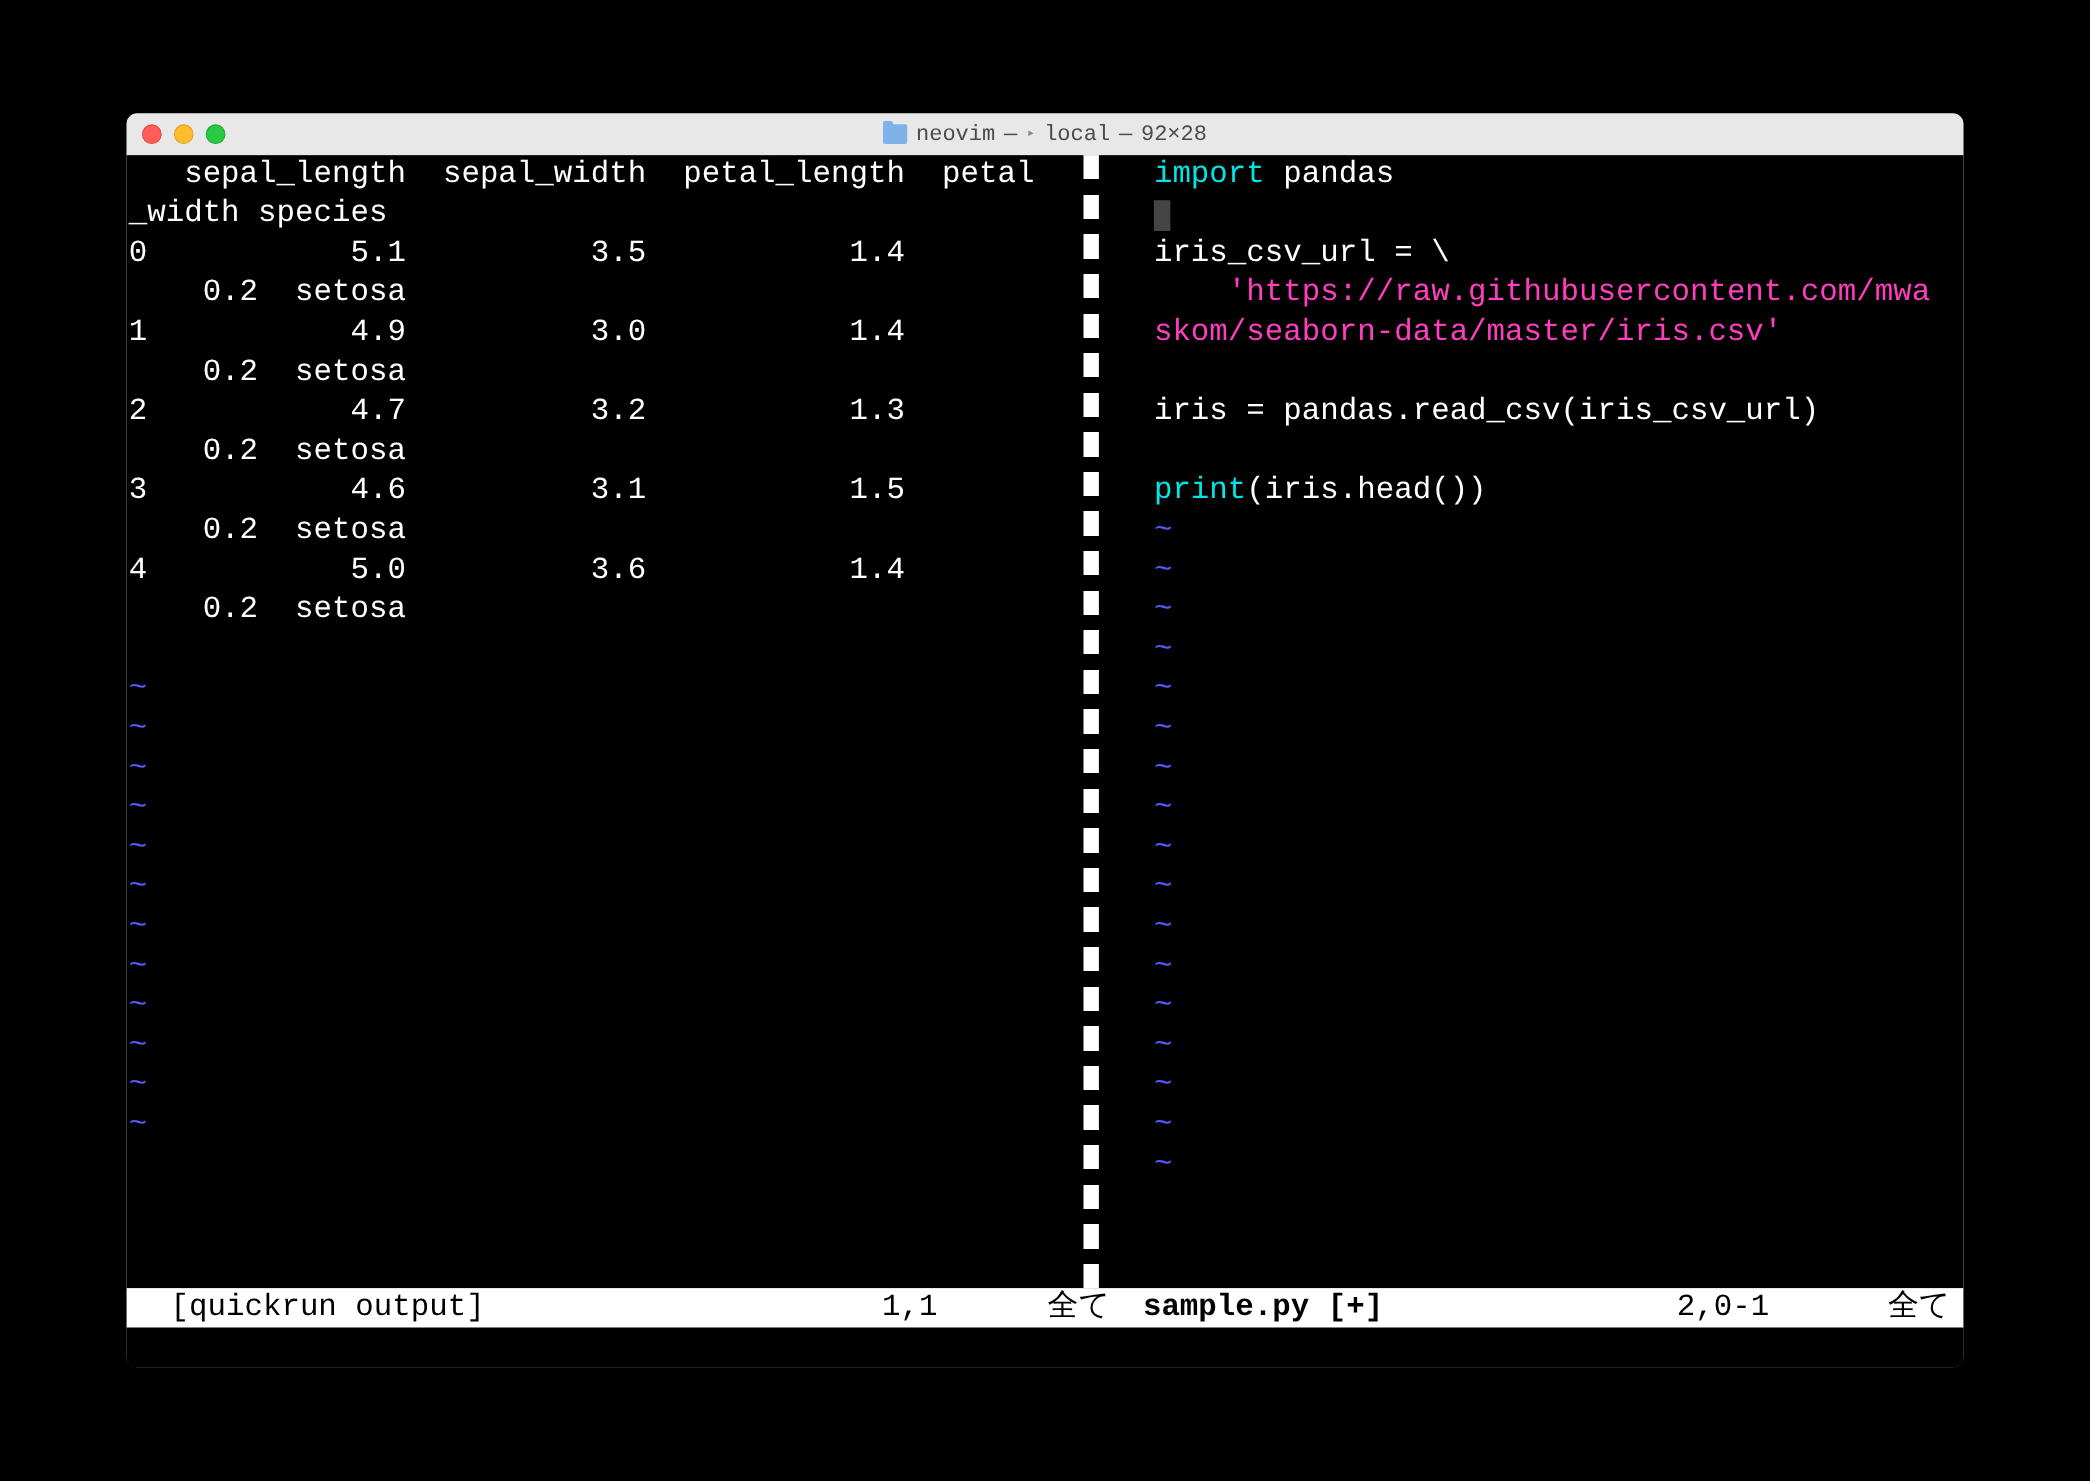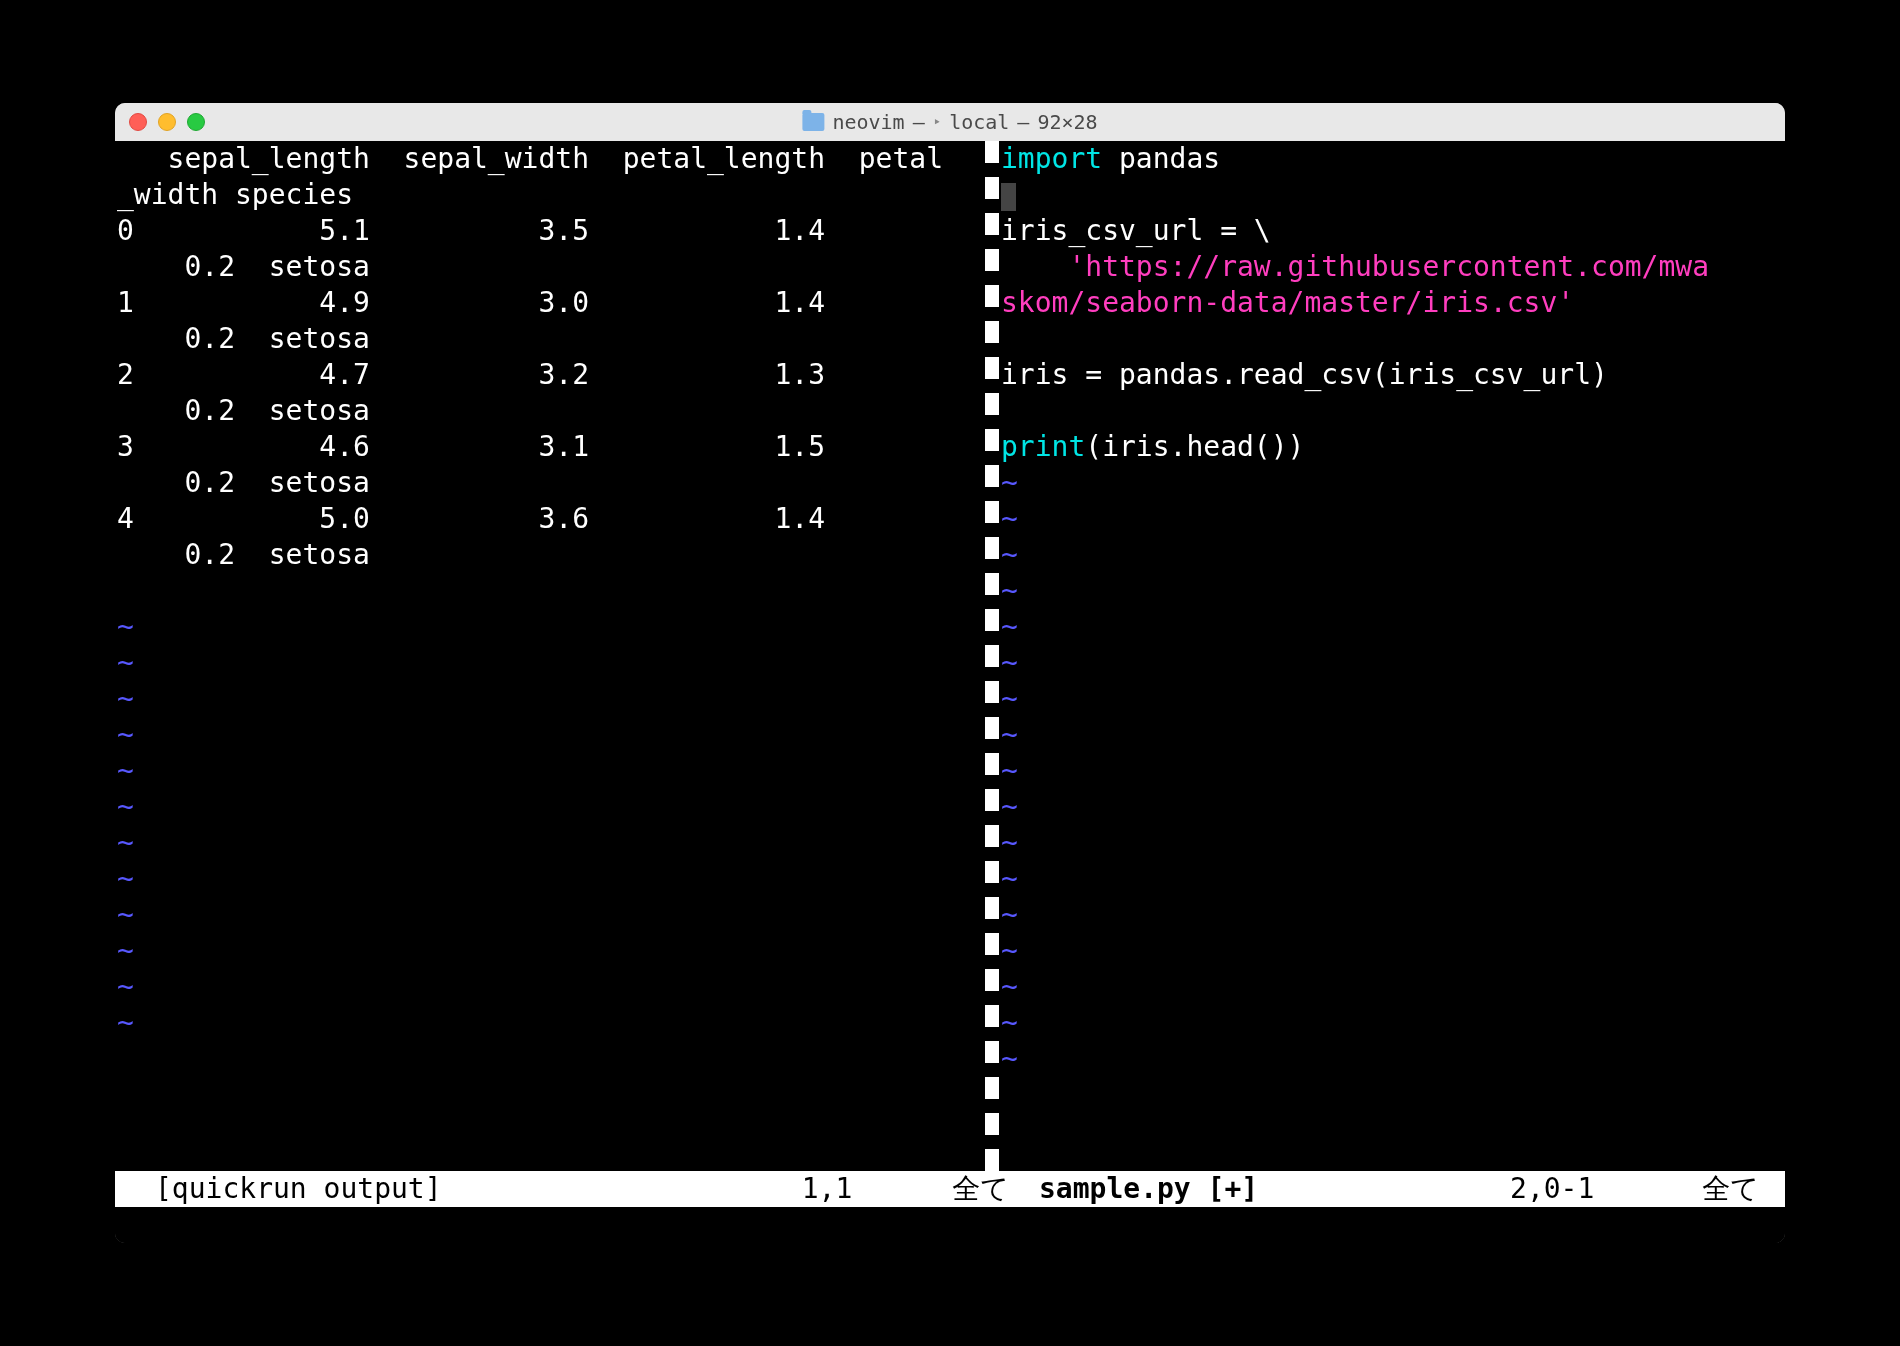--- a/index.html
+++ b/index.html
@@ -20,20 +20,21 @@
     
     .terminal-window {
       width: 1670px;
       height: 1140px;
       background: #a3a3a3;
       border-radius: 10px;
       overflow: hidden;
       box-shadow: 0 10px 60px rgba(0,0,0,0.8);
       display: flex;
       flex-direction: column;
+      font-family: Liberation Mono, monospace;
     }
     
     .titlebar {
       background: #e8e8e8;
       height: 38px;
       display: flex;
       align-items: center;
       padding: 0 14px;
       gap: 10px;
       position: relative;
@@ -110,20 +111,21 @@
       flex-direction: column;
       overflow: hidden;
     }
     
     .pane-left {
       width: 870px;
     }
     
     .pane-right {
       flex: 1;
+      margin-left: 48px;
     }
     
     .vsplit {
       width: 14px;
       background: repeating-linear-gradient(
         to bottom,
         #ffffff 0px,
         #ffffff 22px,
         #000 22px,
         #000 36px
@@ -166,21 +168,21 @@
     .status-left {
       width: 870px;
       display: flex;
       padding: 0 4px;
       margin-left: 36px;
     }
     
     .status-right {
       flex: 1;
       display: flex;
-      padding: 0 18px 0 18px;
+      padding: 0 4px 0 18px;
     }
     
     .status-name {
       flex: 0 0 auto;
     }
     
     .status-spacer {
       flex: 1;
     }
     

